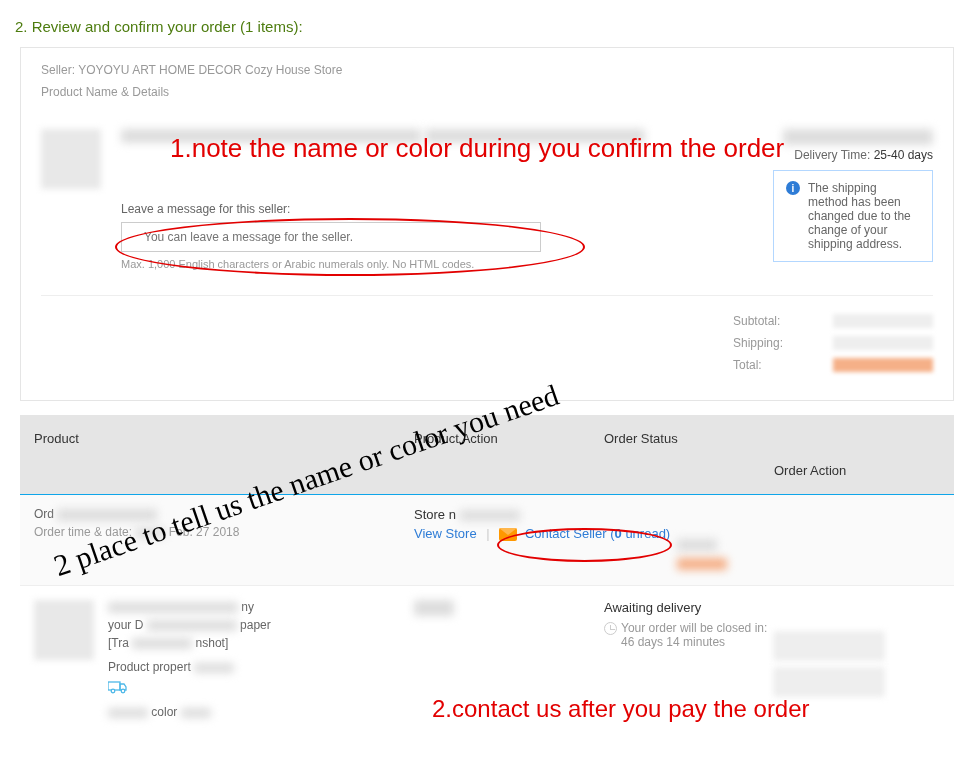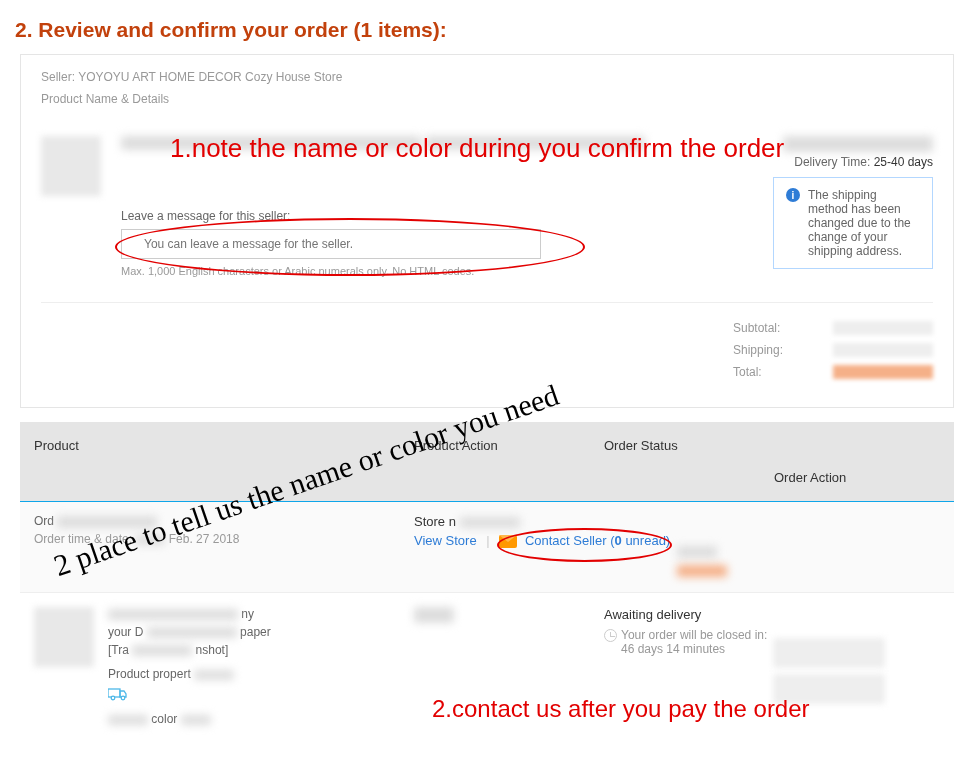--- a/index.html
+++ b/index.html
@@ -1,17 +1,17 @@
 <!DOCTYPE html>
 <html><head>
 <meta charset="utf-8">
 <style>
   * { box-sizing: border-box; margin: 0; padding: 0; }
   body { font-family: Arial, sans-serif; font-size: 13px; color: #333; background: #fff; width: 974px; position: relative; }
-  .page-title { font-size: 21px; font-weight: bold; color: #c2410c; padding: 18px 15px 12px; }
+  .page-title { font-size: 15px; font-weight: normal; color: #4d7c0f; padding: 18px 15px 12px; }
   .order-box { border: 1px solid #e5e5e5; margin: 0 20px 14px; padding: 15px 20px 20px; background: #fff; }
   .seller-line { color: #999; font-size: 12px; margin-bottom: 8px; }
   .product-header { color: #999; font-size: 12px; margin-bottom: 30px; }
   .blur { filter: blur(4px); background: #ddd; border-radius: 2px; display: inline-block; }
   .product-row { display: flex; align-items: flex-start; gap: 20px; margin-bottom: 25px; position: relative; }
   .thumb { width: 60px; height: 60px; background: #e8e8e8; filter: blur(3px); flex-shrink: 0; }
   .product-info { flex: 1; }
   .blurred-text { height: 14px; margin-bottom: 6px; }
   .shipping-col { width: 190px; text-align: right; flex-shrink: 0; }
   .free-ship { font-weight: bold; font-size: 15px; color: #333; margin-bottom: 4px; margin-top: 20px; }

